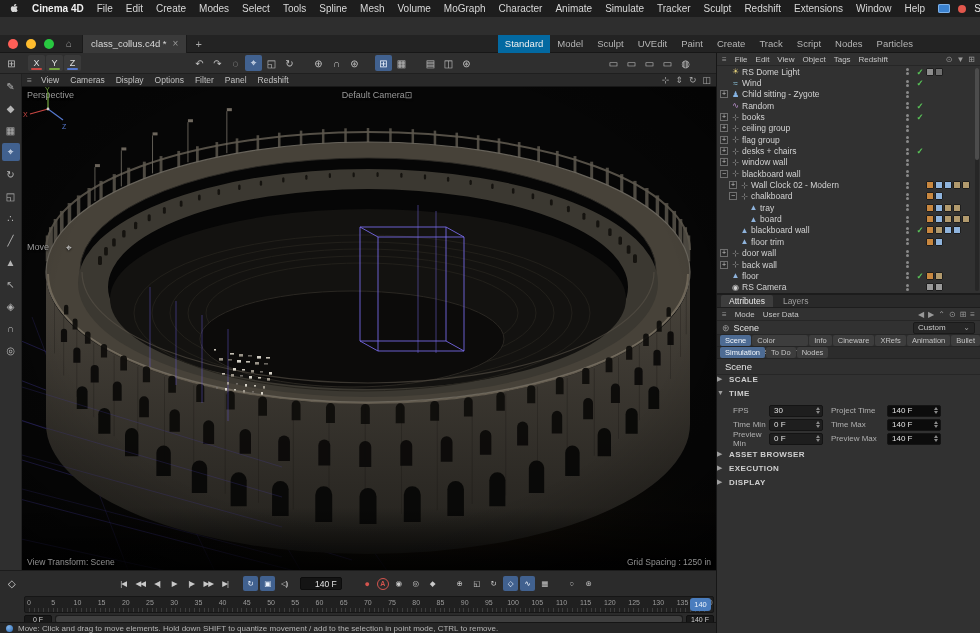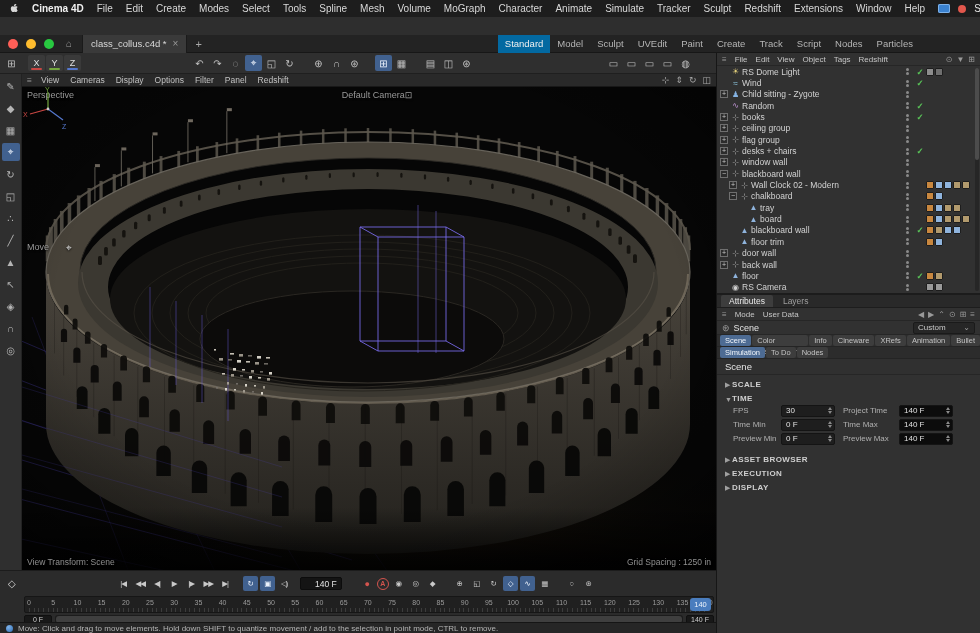--- a/index.html
+++ b/index.html
@@ -147,26 +147,26 @@
   .objname{color:#e2e2e2;font-size:9px}
   .preset{margin-left:auto;width:62px;height:12px;background:#262626;border:1px solid #1a1a1a;border-radius:2px;
     display:flex;align-items:center;justify-content:space-between;padding:0 4px;color:#c9c9c9;font-size:8px}
   .caret{color:#9a9a9a}
   .atabs{height:12px;background:#2c2c2c;display:flex;align-items:center;padding-left:3px;gap:1px;
     border-bottom:1px solid #242424}
   .atab{height:11px;line-height:11px;padding:0 5px;background:#3d3d3d;color:#c3c3c3;font-size:7.5px;border-radius:2px}
   .atab.active{background:#4d6b93;color:#f0f5fb}
   .attr-title{height:16px;line-height:16px;padding-left:8px;color:#e4e4e4;font-size:9.5px;
     border-bottom:1px solid #262626;background:#303030}
-  .asec{height:14px;display:flex;align-items:flex-end;padding-left:8px}
+  .asec{height:14px;display:flex;align-items:flex-start;gap:5px;padding-left:0}
   .tri{color:#9f9f9f;font-size:7px;width:7px}
   .aseclabel{color:#cfcfcf;font-size:8px;font-weight:bold;letter-spacing:.4px}
   .fgrid{padding:1px 0 4px 0}
   .frow{height:13px;display:flex;align-items:center;padding-left:16px;margin-bottom:1px}
-  .flabel{width:48px;color:#b0b0b0;font-size:8px}
+  .flabel{width:36px;color:#b0b0b0;font-size:8px}
   .flabel.c2{width:56px;margin-left:8px}
   .finput{width:54px;height:12px;background:#1e1e1e;border:1px solid #141414;border-radius:2px;
     display:flex;align-items:center;justify-content:space-between;padding:0 2px 0 4px}
   .finput.dark{background:#0c0c0c}
   .fval{color:#e0e0e0;font-size:8px}
   .spin{display:flex;flex-direction:column;gap:1px}
   .spin i{display:block;width:0;height:0;border-left:2.5px solid transparent;border-right:2.5px solid transparent}
   .spin .up{border-bottom:3px solid #8a8a8a}
   .spin .dn{border-top:3px solid #8a8a8a}
 </style>

